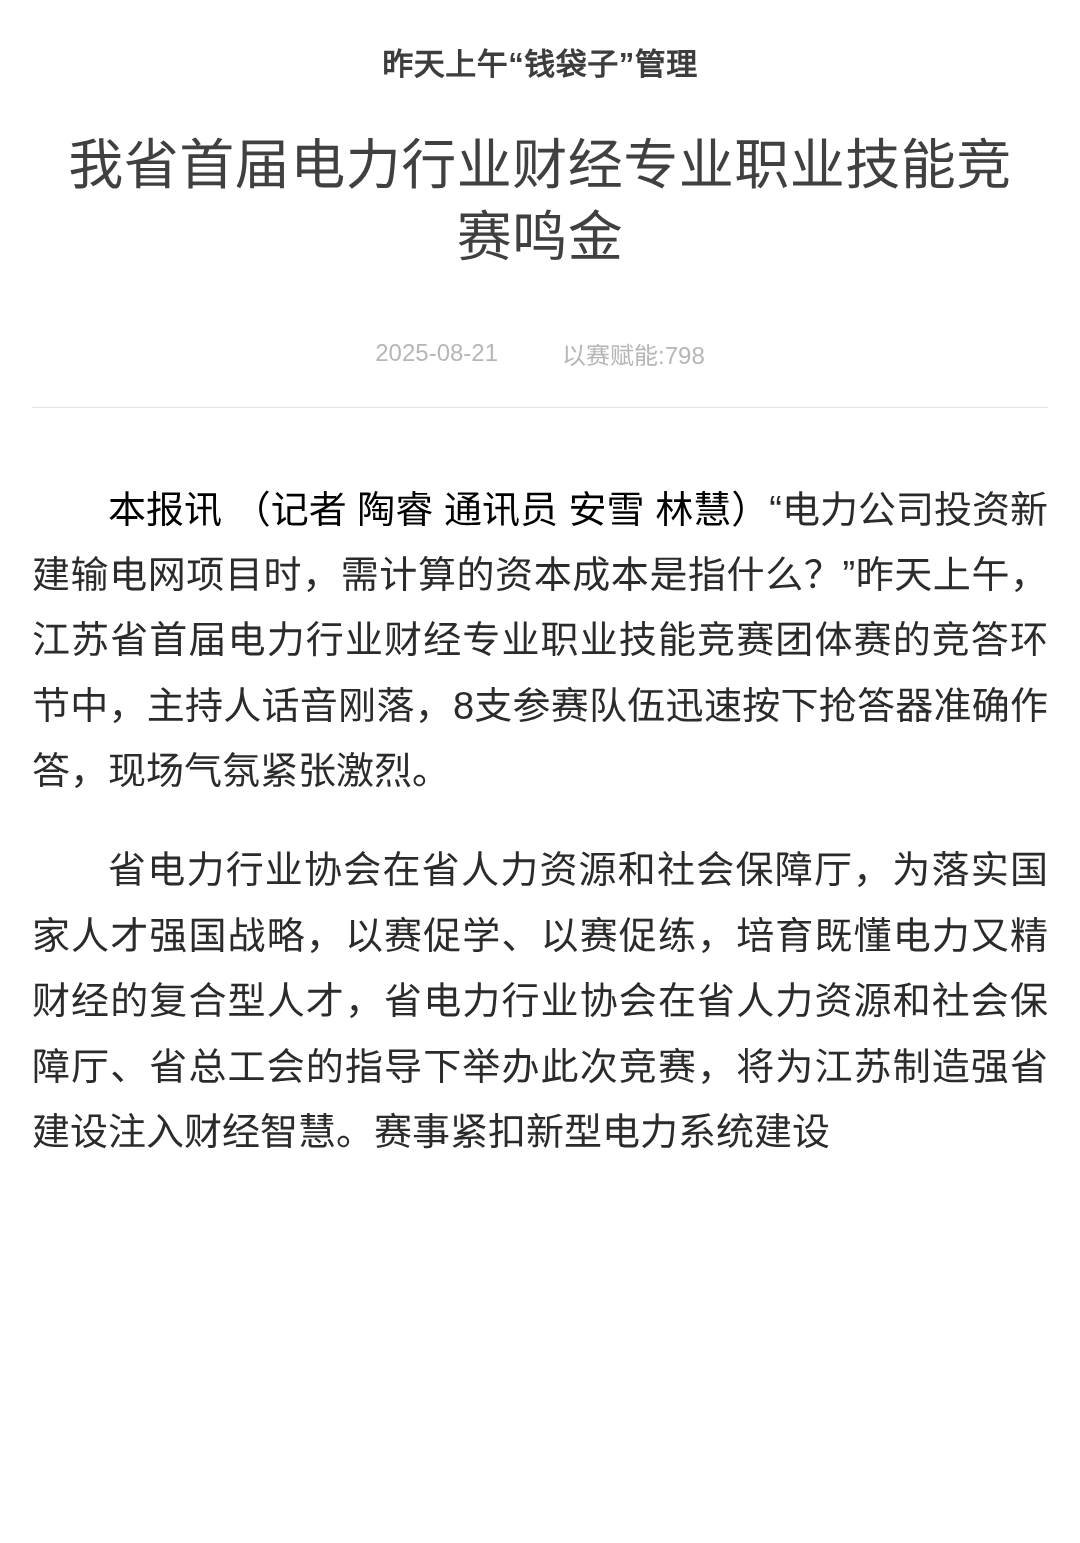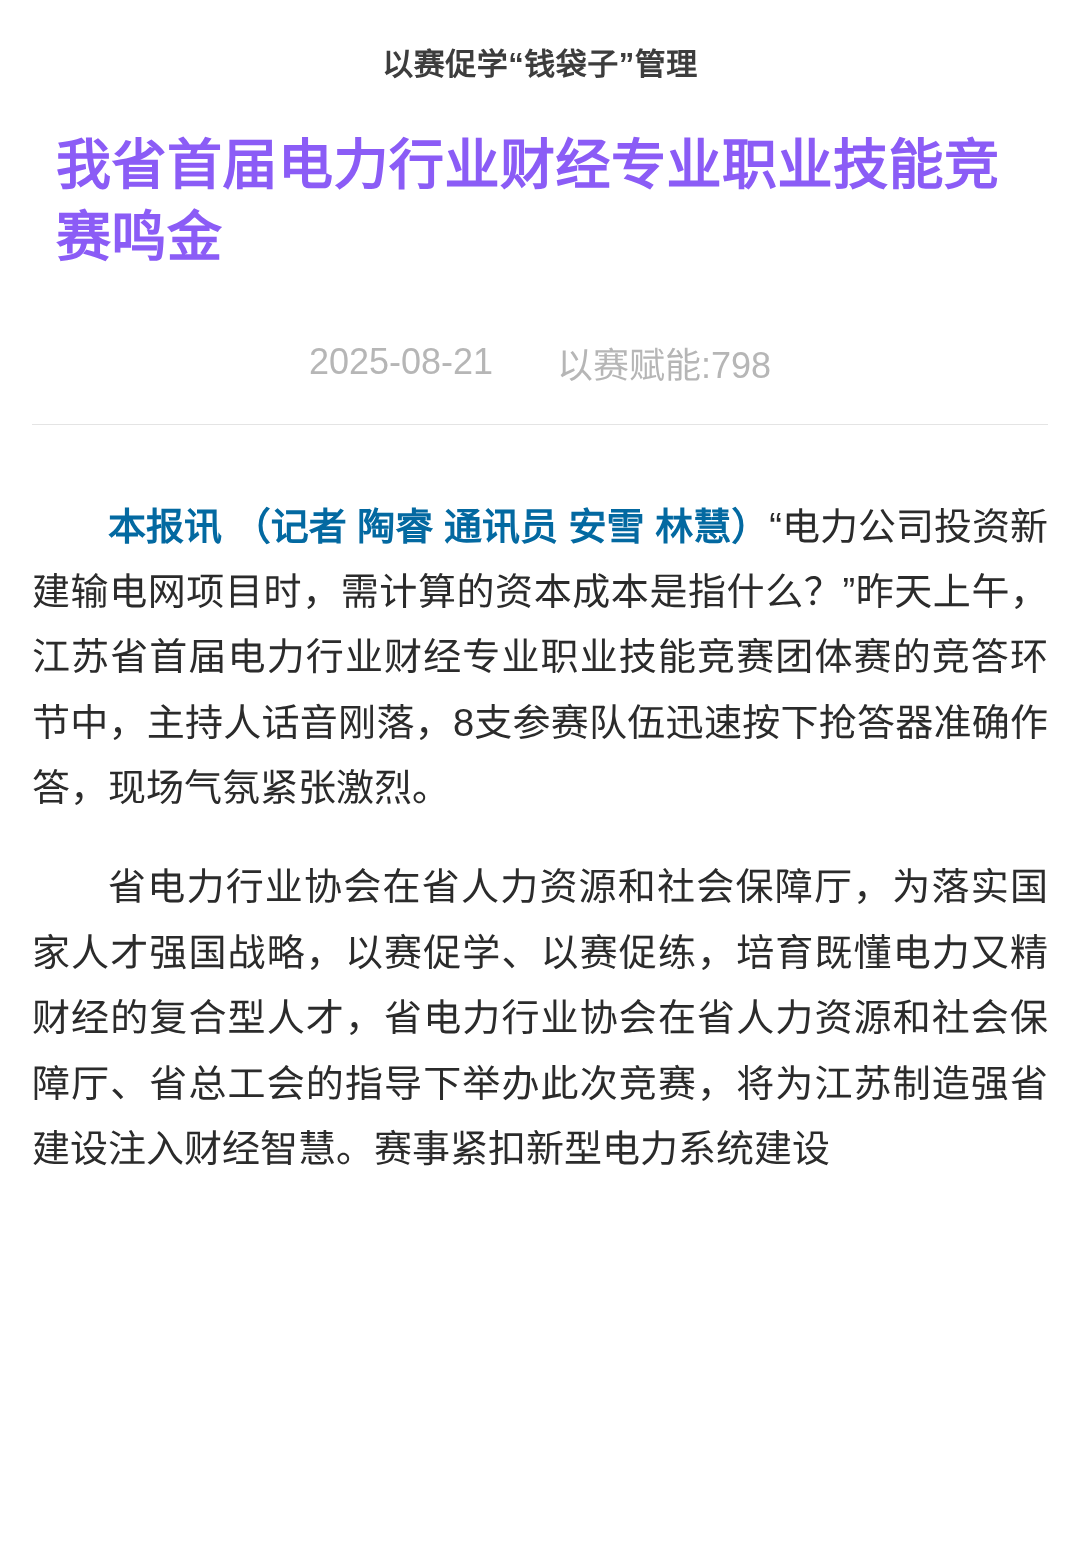--- a/index.html
+++ b/index.html
@@ -22,34 +22,35 @@
   .kicker {
     text-align: center;
     font-size: 31px;
     font-weight: 700;
     color: #3d3d3d;
     letter-spacing: 0.5px;
     line-height: 1.5;
     margin: 12px 0 0 0;
   }
   .headline {
+    text-align: center;
     font-size: 55px;
-    font-weight: 700;
-    color: #8b5cf6;
+    font-weight: 400;
+    color: #404040;
     line-height: 1.32;
     margin: 40px 24px 0 24px;
     letter-spacing: 0.5px;
   }
   .meta {
     display: flex;
     justify-content: center;
     align-items: center;
     gap: 64px;
     margin-top: 62px;
-    font-size: 36px;
+    font-size: 24px;
     color: #b6b6b6;
     font-weight: 400;
   }
   .rule {
     height: 1px;
     background: #e4e4e4;
     margin: 36px 0 0 0;
   }
   .article {
     margin-top: 70px;
@@ -60,30 +61,30 @@
     color: #2b2b2b;
     text-align: justify;
     text-justify: inter-ideograph;
     margin: 0 0 34px 0;
     text-indent: 0;
   }
   .para.indent {
     text-indent: 2em;
   }
   .lead {
-    font-weight: 700;
-    color: #0369a1;
+    font-weight: 400;
+    color: #000000;
   }
 </style>
 </head>
 <body>
 
 <div class="page">
 
-  <div class="kicker">以赛促学“钱袋子”管理</div>
+  <div class="kicker">昨天上午“钱袋子”管理</div>
 
   <h1 class="headline">我省首届电力行业财经专业职业技能竞赛鸣金</h1>
 
   <div class="meta">
     <span>2025-08-21</span>
     <span>以赛赋能:798</span>
   </div>
 
   <div class="rule"></div>
 

